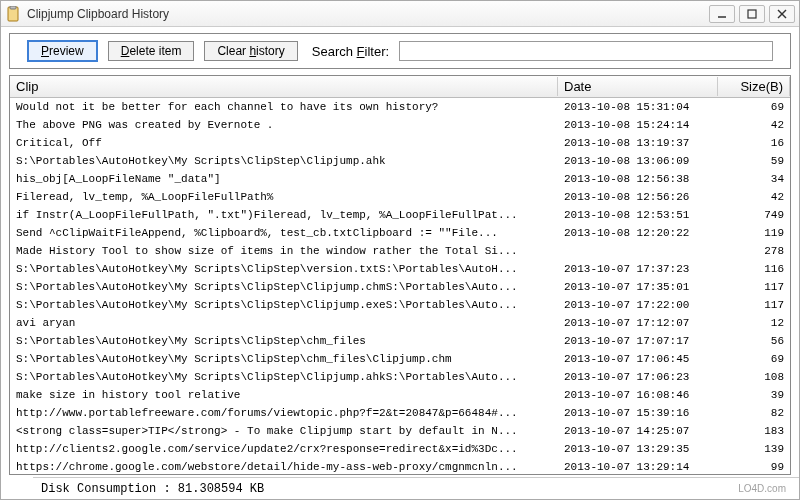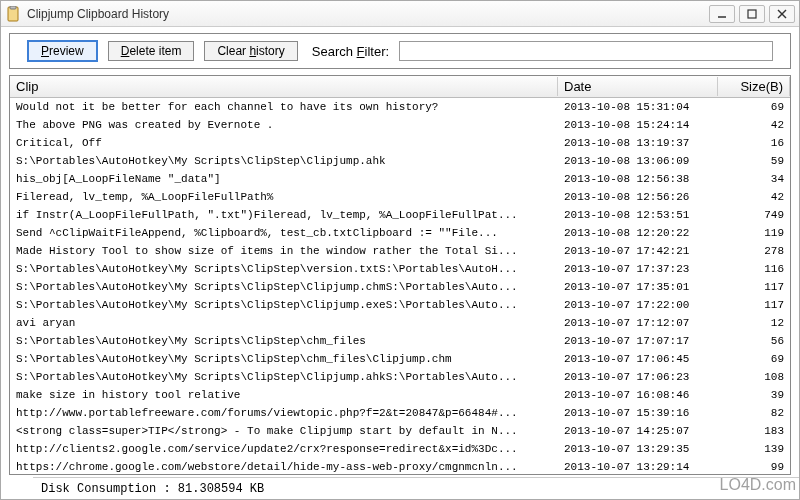--- a/index.html
+++ b/index.html
@@ -134,22 +134,22 @@
   padding: 2px 8px;
   font-size: 12px;
   display: flex;
   align-items: center;
   font-family: "Courier New", monospace;
   margin-left: 32px;
 }
 .watermark {
   position: absolute;
   bottom: 6px;
-  right: 4px;
-  font-size: 16px;
+  right: 14px;
+  font-size: 10px;
   color: rgba(120,120,120,0.7);
   font-family: "Segoe UI", sans-serif;
   pointer-events: none;
 }
 
 .tbody::-webkit-scrollbar { width: 16px; }
 .tbody::-webkit-scrollbar-track { background: #f0f0f0; border-left: 1px solid #ccc; }
 .tbody::-webkit-scrollbar-thumb { background: #c8c8c8; border: 1px solid #999; }
 .u { text-decoration: underline; }
 </style>
@@ -236,21 +236,20 @@
           <div class="cell col-date">2013-10-08  12:53:51</div>
           <div class="cell col-size">749</div>
         </div>
         <div class="row">
           <div class="cell col-clip">Send ^cClipWaitFileAppend, %Clipboard%, test_cb.txtClipboard := ""File...</div>
           <div class="cell col-date">2013-10-08  12:20:22</div>
           <div class="cell col-size">119</div>
         </div>
         <div class="row">
           <div class="cell col-clip">Made History Tool to show size of items in the window rather the Total Si...</div>
-          <div class="cell col-date">2013-10-07  17:42:21</div>
           <div class="cell col-size">278</div>
         </div>
         <div class="row">
           <div class="cell col-clip">S:\Portables\AutoHotkey\My Scripts\ClipStep\version.txtS:\Portables\AutoH...</div>
           <div class="cell col-date">2013-10-07  17:37:23</div>
           <div class="cell col-size">116</div>
         </div>
         <div class="row">
           <div class="cell col-clip">S:\Portables\AutoHotkey\My Scripts\ClipStep\Clipjump.chmS:\Portables\Auto...</div>
           <div class="cell col-date">2013-10-07  17:35:01</div>

